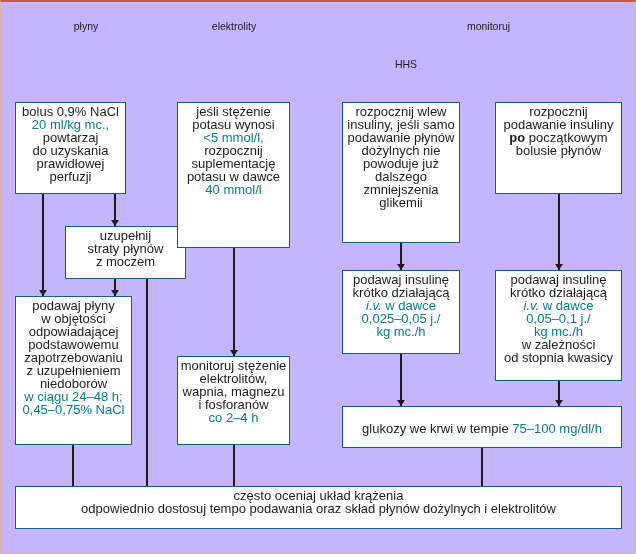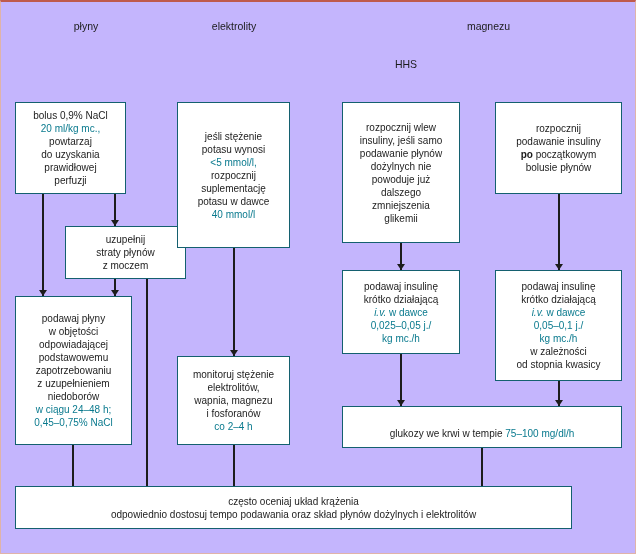--- a/index.html
+++ b/index.html
@@ -11,43 +11,43 @@
     border-top: 2px solid #bf5a4c;
     overflow: hidden;
   }
   .hdr {
     position: absolute; font-size: 10.5px; line-height: 13px;
     color: #1c1c1c; text-align: center;
   }
   .box {
     position: absolute; background: #ffffff;
     border: 1px solid #14606f;
-    display: flex; align-items: center; justify-content: center;
-    text-align: center; font-size: 10px; line-height: 13px;
+    display: flex; justify-content: center;
+    text-align: center; font-size: 13px; line-height: 13px;
     color: #1c1c1c; padding: 2px;
   }
   .a  { color: #0a7a8e; }
   .ai { color: #0a7a8e; font-style: italic; }
   .bu { font-weight: bold; }
   .vline { position: absolute; width: 1.5px; background: #1c1c1c; }
   .vline.head::after {
     content: ""; position: absolute; left: -3.25px; bottom: 0;
     width: 0; height: 0;
     border-left: 4px solid transparent; border-right: 4px solid transparent;
     border-top: 6px solid #1c1c1c;
   }
 </style>
 </head>
 <body>
 
 <div class="frame">
 
   <div class="hdr" style="left:45px; top:18px; width:80px;">płyny</div>
   <div class="hdr" style="left:188px; top:18px; width:90px;">elektrolity</div>
-  <div class="hdr" style="left:445px; top:18px; width:85px;">magnezu</div>
+  <div class="hdr" style="left:445px; top:18px; width:85px;">monitoruj</div>
   <div class="hdr" style="left:380px; top:56px; width:50px;">HHS</div>
 
   <div class="vline head" style="left:41px; top:192px; height:102px;"></div>
   <div class="vline head" style="left:113px; top:192px; height:32px;"></div>
   <div class="vline head" style="left:113px; top:277px; height:17px;"></div>
   <div class="vline" style="left:71px; top:443px; height:41px;"></div>
   <div class="vline" style="left:145px; top:277px; height:207px;"></div>
   <div class="vline head" style="left:232px; top:213px; height:141px;"></div>
   <div class="vline" style="left:232px; top:443px; height:41px;"></div>
   <div class="vline head" style="left:399px; top:241px; height:27px;"></div>
@@ -89,17 +89,17 @@
   </div>
 
   <div class="box" style="left:494px; top:268px; width:127px; height:111px;">
     <div><span>podawaj insulinę</span><br><span>krótko działającą</span><br><span class="ai">i.v.</span><span class="a"> w dawce</span><br><span class="a">0,05–0,1 j./</span><br><span class="a">kg mc./h</span><br><span>w zależności</span><br><span>od stopnia kwasicy</span></div>
   </div>
 
   <div class="box" style="left:341px; top:404px; width:280px; height:42px;">
     <div><br><span>glukozy we krwi w tempie </span><span class="a">75–100 mg/dl/h</span></div>
   </div>
 
-  <div class="box" style="left:14px; top:484px; width:557px; height:43px;">
+  <div class="box" style="left:14px; top:484px; width:607px; height:43px;">
     <div><span>często oceniaj układ krążenia</span><br><span>odpowiednio dostosuj tempo podawania oraz skład płynów dożylnych i elektrolitów</span></div>
   </div>
 
 </div>
 
 </body></html>

